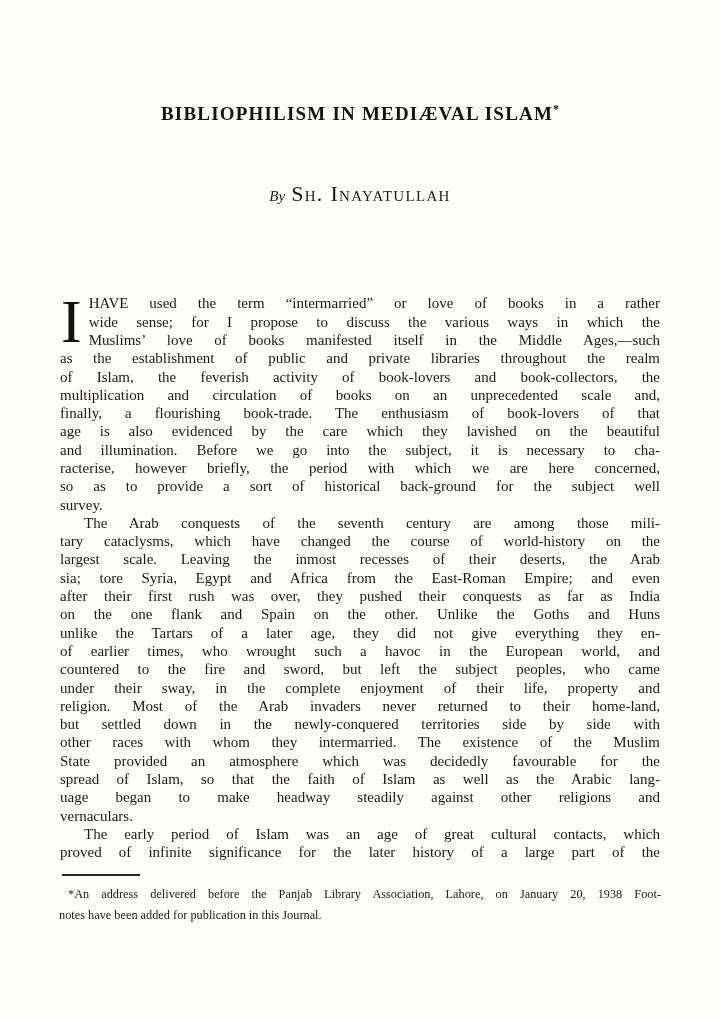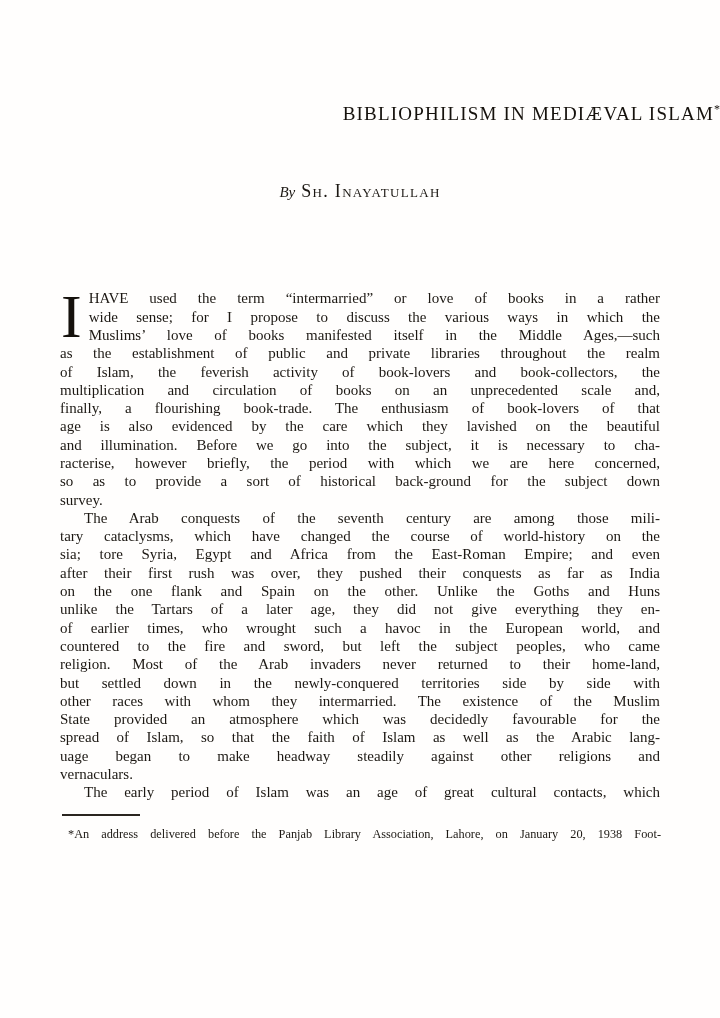--- a/index.html
+++ b/index.html
@@ -9,37 +9,37 @@
     height: 1018px;
     background: #fffefd;
     box-sizing: border-box;
     padding-top: 102px;
     font-family: "Liberation Serif", serif;
     color: #1c1813;
     overflow: hidden;
   }
   .title {
     margin: 0;
-    text-align: right;
+    text-align: center;
     font-size: 19px;
-    font-weight: 400;
+    font-weight: 700;
     letter-spacing: 1.2px;
     color: #15110c;
   }
   .title sup { font-size: 12px; letter-spacing: 0; }
   .byline {
     margin-top: 56px;
     text-align: center;
     font-size: 15px;
   }
   .byline .by { font-style: italic; margin-right: 6px; }
   .byline .author {
     font-variant: small-caps;
     letter-spacing: 1.3px;
-    font-size: 18px;
+    font-size: 22px;
     font-family: Liberation Serif, serif;
   }
   .body-col {
     width: 600px;
     margin: 87px auto 0 auto;
     font-size: 15px;
     line-height: 18.3px;
   }
   .para { }
   .line {
@@ -94,44 +94,48 @@
         <div class="line">HAVE used the term “intermarried” or love of books in a rather</div>
         <div class="line">wide sense; for I propose to discuss the various ways in which the</div>
         <div class="line">Muslims’ love of books manifested itself in the Middle Ages,—such</div>
         <div class="line">as the establishment of public and private libraries throughout the realm</div>
         <div class="line">of Islam, the feverish activity of book-lovers and book-collectors, the</div>
         <div class="line">multiplication and circulation of books on an unprecedented scale and,</div>
         <div class="line">finally, a flourishing book-trade. The enthusiasm of book-lovers of that</div>
         <div class="line">age is also evidenced by the care which they lavished on the beautiful</div>
         <div class="line">and illumination. Before we go into the subject, it is necessary to cha-</div>
         <div class="line">racterise, however briefly, the period with which we are here concerned,</div>
-        <div class="line">so as to provide a sort of historical back-ground for the subject down</div>
+        <div class="line">so as to provide a sort of historical back-ground for the subject well</div>
         <div class="line noju">survey.</div>
       </div>
       <div class="para">
         <div class="line indent">The Arab conquests of the seventh century are among those mili-</div>
         <div class="line">tary cataclysms, which have changed the course of world-history on the</div>
+        <div class="line">largest scale. Leaving the inmost recesses of their deserts, the Arab</div>
         <div class="line">sia; tore Syria, Egypt and Africa from the East-Roman Empire; and even</div>
         <div class="line">after their first rush was over, they pushed their conquests as far as India</div>
         <div class="line">on the one flank and Spain on the other. Unlike the Goths and Huns</div>
         <div class="line">unlike the Tartars of a later age, they did not give everything they en-</div>
         <div class="line">of earlier times, who wrought such a havoc in the European world, and</div>
         <div class="line">countered to the fire and sword, but left the subject peoples, who came</div>
+        <div class="line">under their sway, in the complete enjoyment of their life, property and</div>
         <div class="line">religion. Most of the Arab invaders never returned to their home-land,</div>
         <div class="line">but settled down in the newly-conquered territories side by side with</div>
         <div class="line">other races with whom they intermarried. The existence of the Muslim</div>
         <div class="line">State provided an atmosphere which was decidedly favourable for the</div>
         <div class="line">spread of Islam, so that the faith of Islam as well as the Arabic lang-</div>
         <div class="line">uage began to make headway steadily against other religions and</div>
         <div class="line noju">vernaculars.</div>
       </div>
       <div class="para">
         <div class="line indent">The early period of Islam was an age of great cultural contacts, which</div>
+        <div class="line">proved of infinite significance for the later history of a large part of the</div>
       </div>
     </div>
 
   <hr class="fnrule">
 
   <div class="footnote">
       <div class="fline findent">*An address delivered before the Panjab Library Association, Lahore, on January 20, 1938 Foot-</div>
+      <div class="fline noju">notes have been added for publication in this Journal.</div>
     </div>
 
 </div>
 
 </body></html>

